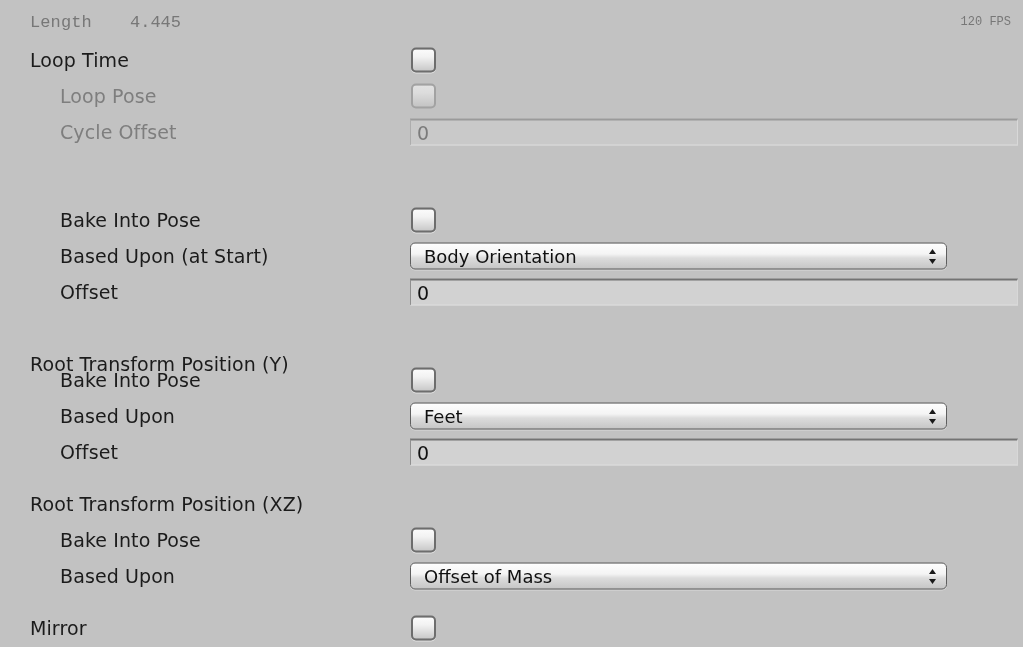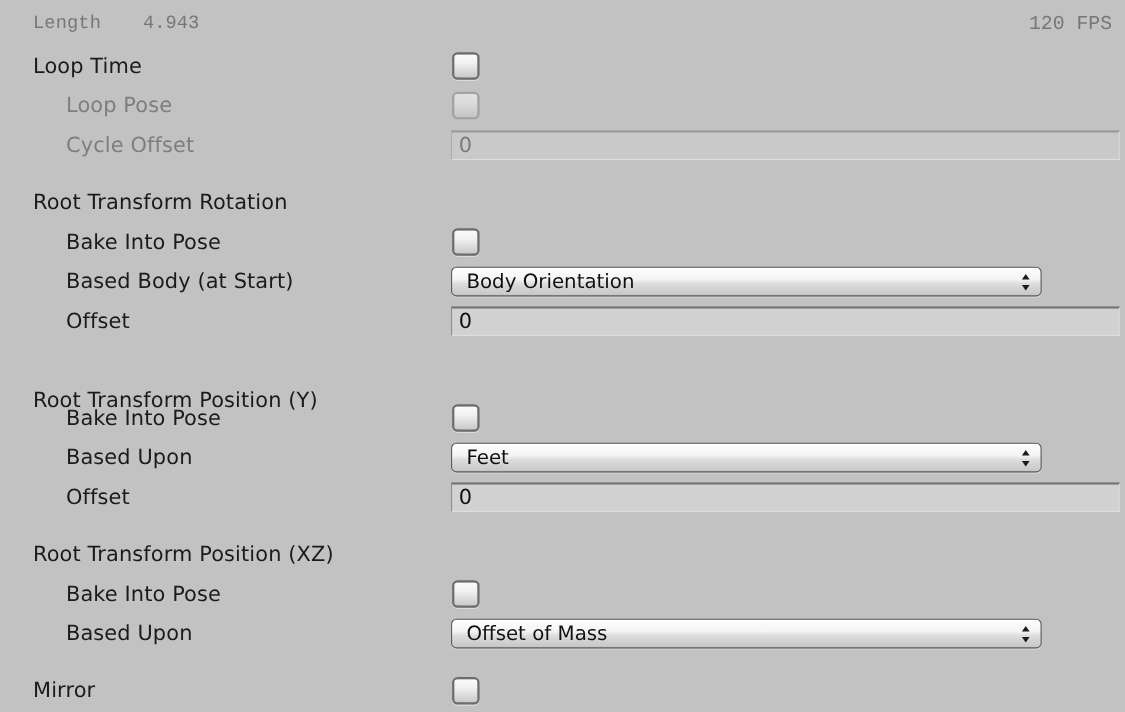--- a/index.html
+++ b/index.html
@@ -52,21 +52,21 @@
     font-size: 17px;
     color: #777777;
     white-space: nowrap;
   }
 
   .fps {
     position: absolute;
     right: 12px;
     top: 50%;
     transform: translateY(-50%);
-    font-size: 18px;
+    font-size: 12px;
     color: #777777;
     white-space: nowrap;
   }
 
   
   .checkbox {
     position: absolute;
     left: 411px;
     top: 50%;
     transform: translateY(-50%);
@@ -148,52 +148,49 @@
     display: block;
   }
 </style>
 </head>
 <body>
 
 <div class="inspector">
 
   <div class="row" style="top:4px;font-family:Liberation Mono, monospace;">
     <span class="label muted" style="left:30px;">Length</span>
-    <span class="value-muted" style="left:130px;">4.943</span>
+    <span class="value-muted" style="left:130px;">4.445</span>
     <span class="fps">120 FPS</span>
   </div>
 
   <div class="row" style="top:42px;">
     <span class="label root">Loop Time</span>
     <span class="checkbox"></span>
   </div>
 
   <div class="row" style="top:78px;">
     <span class="label indent disabled">Loop Pose</span>
     <span class="checkbox disabled"></span>
   </div>
 
   <div class="row" style="top:114px;">
     <span class="label indent disabled">Cycle Offset</span>
     <span class="textfield disabled">
       <span class="tf-text">0</span>
     </span>
   </div>
 
-  <div class="row" style="top:166px;">
-    <span class="label root">Root Transform Rotation</span>
-  </div>
 
   <div class="row" style="top:202px;">
     <span class="label indent">Bake Into Pose</span>
     <span class="checkbox"></span>
   </div>
 
   <div class="row" style="top:238px;">
-    <span class="label indent">Based Body (at Start)</span>
+    <span class="label indent">Based Upon (at Start)</span>
     <span class="dropdown">
       <span class="dd-text">Body Orientation</span>
       <svg class="dd-arrows" viewBox="0 0 9 17">
         <polygon points="4.5,1 8,6 1,6" fill="#1a1a1a"></polygon>
         <polygon points="4.5,16 8,11 1,11" fill="#1a1a1a"></polygon>
       </svg>
     </span>
   </div>
 
   <div class="row" style="top:274px;">

